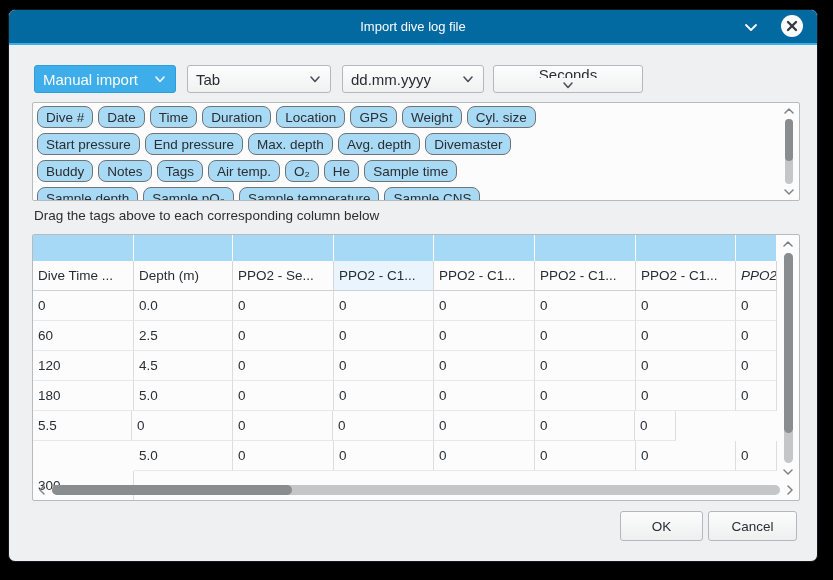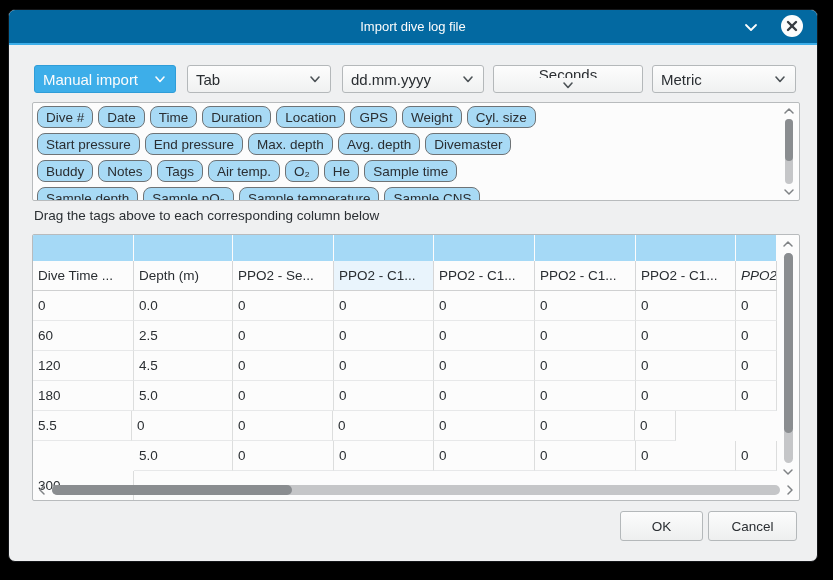--- a/index.html
+++ b/index.html
@@ -104,26 +104,20 @@
       <svg width="14" height="14" viewBox="0 0 14 14">
           <polyline points="3,5 7,9.5 11,5" fill="none" stroke="#4d5357" stroke-width="1.6" stroke-linecap="round" stroke-linejoin="round"></polyline>
         </svg>
     </div>
     <div class="combo" style="left:484px;width:150px;flex-direction:column;">
       <span class="cval">Seconds</span>
       <svg width="14" height="14" viewBox="0 0 14 14">
           <polyline points="3,5 7,9.5 11,5" fill="none" stroke="#4d5357" stroke-width="1.6" stroke-linecap="round" stroke-linejoin="round"></polyline>
         </svg>
     </div>
-    <div class="combo" style="left:643px;width:144px;">
-      <span class="cval">Metric</span>
-      <svg width="14" height="14" viewBox="0 0 14 14">
-          <polyline points="3,5 7,9.5 11,5" fill="none" stroke="#4d5357" stroke-width="1.6" stroke-linecap="round" stroke-linejoin="round"></polyline>
-        </svg>
-    </div>
 
     <div class="tagpanel">
       <div class="tagrows" id="tagrows">
           <div class="tagrow">
             <span class="tag">Dive #</span>
             <span class="tag">Date</span>
             <span class="tag">Time</span>
             <span class="tag">Duration</span>
             <span class="tag">Location</span>
             <span class="tag">GPS</span>

